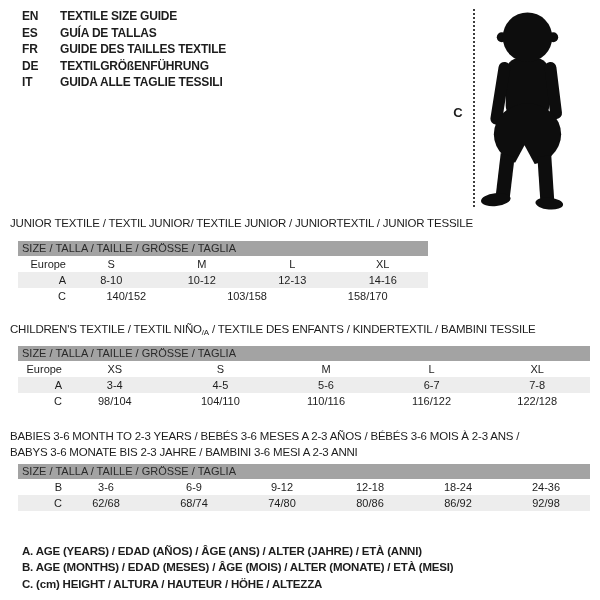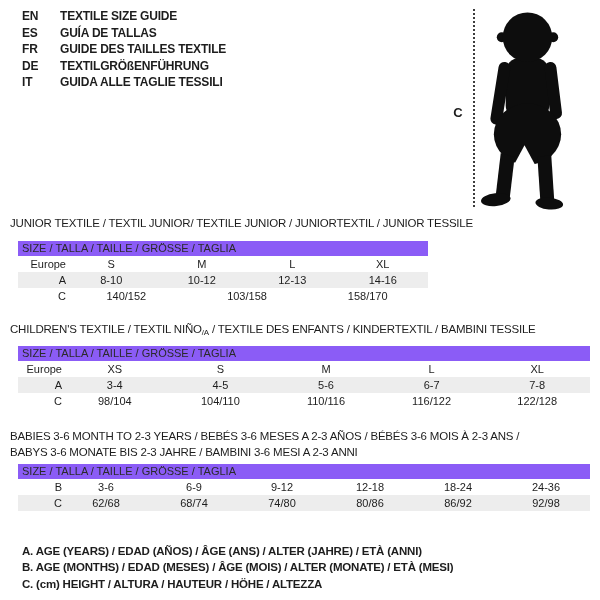--- a/index.html
+++ b/index.html
@@ -13,21 +13,21 @@
   .lang-code{width:38px;}
   
   .dotline{position:absolute;left:473px;top:9px;height:198px;width:0;border-left:2px dotted #3c3c3c;}
   .fig-label{position:absolute;left:449px;top:105px;width:18px;text-align:center;font-size:13px;font-weight:700;}
   .baby-svg{position:absolute;left:477px;top:8px;}
   
   .sec-title{position:absolute;left:10px;font-size:11.5px;font-weight:400;letter-spacing:-0.2px;line-height:16px;white-space:nowrap;}
   .sec-title .sub{font-size:8px;position:relative;top:2px;}
   
   .size-table{position:absolute;left:18px;font-size:11px;font-weight:400;}
-  .band{height:15px;line-height:15px;background:#8b5cf6;color:#2a2a2a;padding-left:4px;}
+  .band{height:15px;line-height:15px;background:#a3a3a3;color:#2a2a2a;padding-left:4px;}
   .trow{display:flex;height:16px;line-height:16px;}
   .rows .trow:nth-child(even){background:#ededed;}
   .lbl{padding-left:4px;text-align:right;}
   .t1 .lbl{width:44px;} .t2 .lbl,.t3 .lbl{width:40px;}
   .cell{flex:1;text-align:center;}
   .t1{width:410px;} .t2,.t3{width:572px;}
   
   .legend{position:absolute;left:22px;top:536px;font-size:11.5px;font-weight:700;letter-spacing:-0.2px;line-height:16.4px;white-space:nowrap;margin-top:7px;}
 </style>
 </head>

